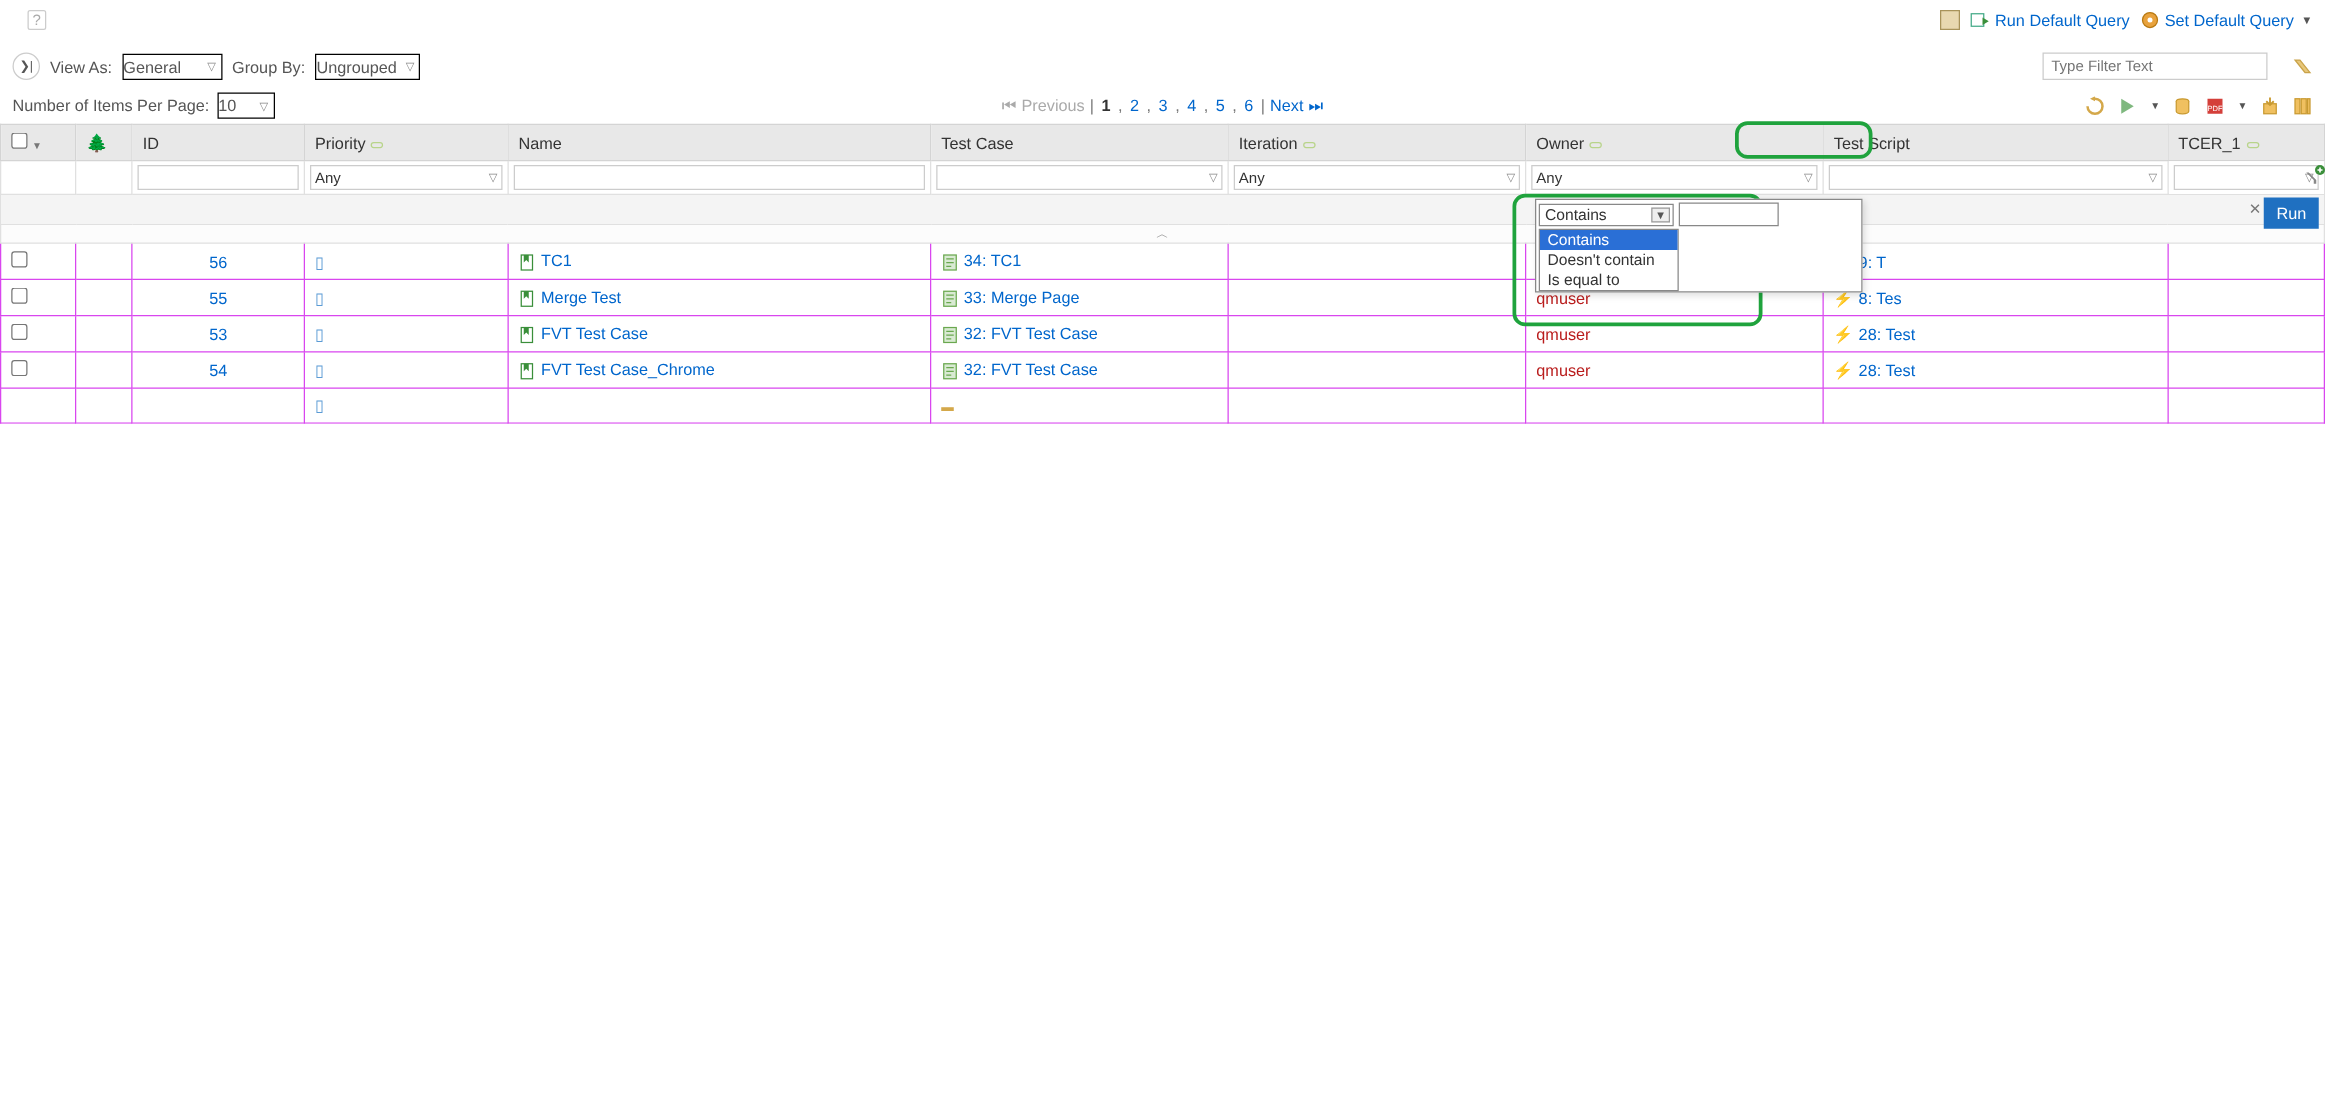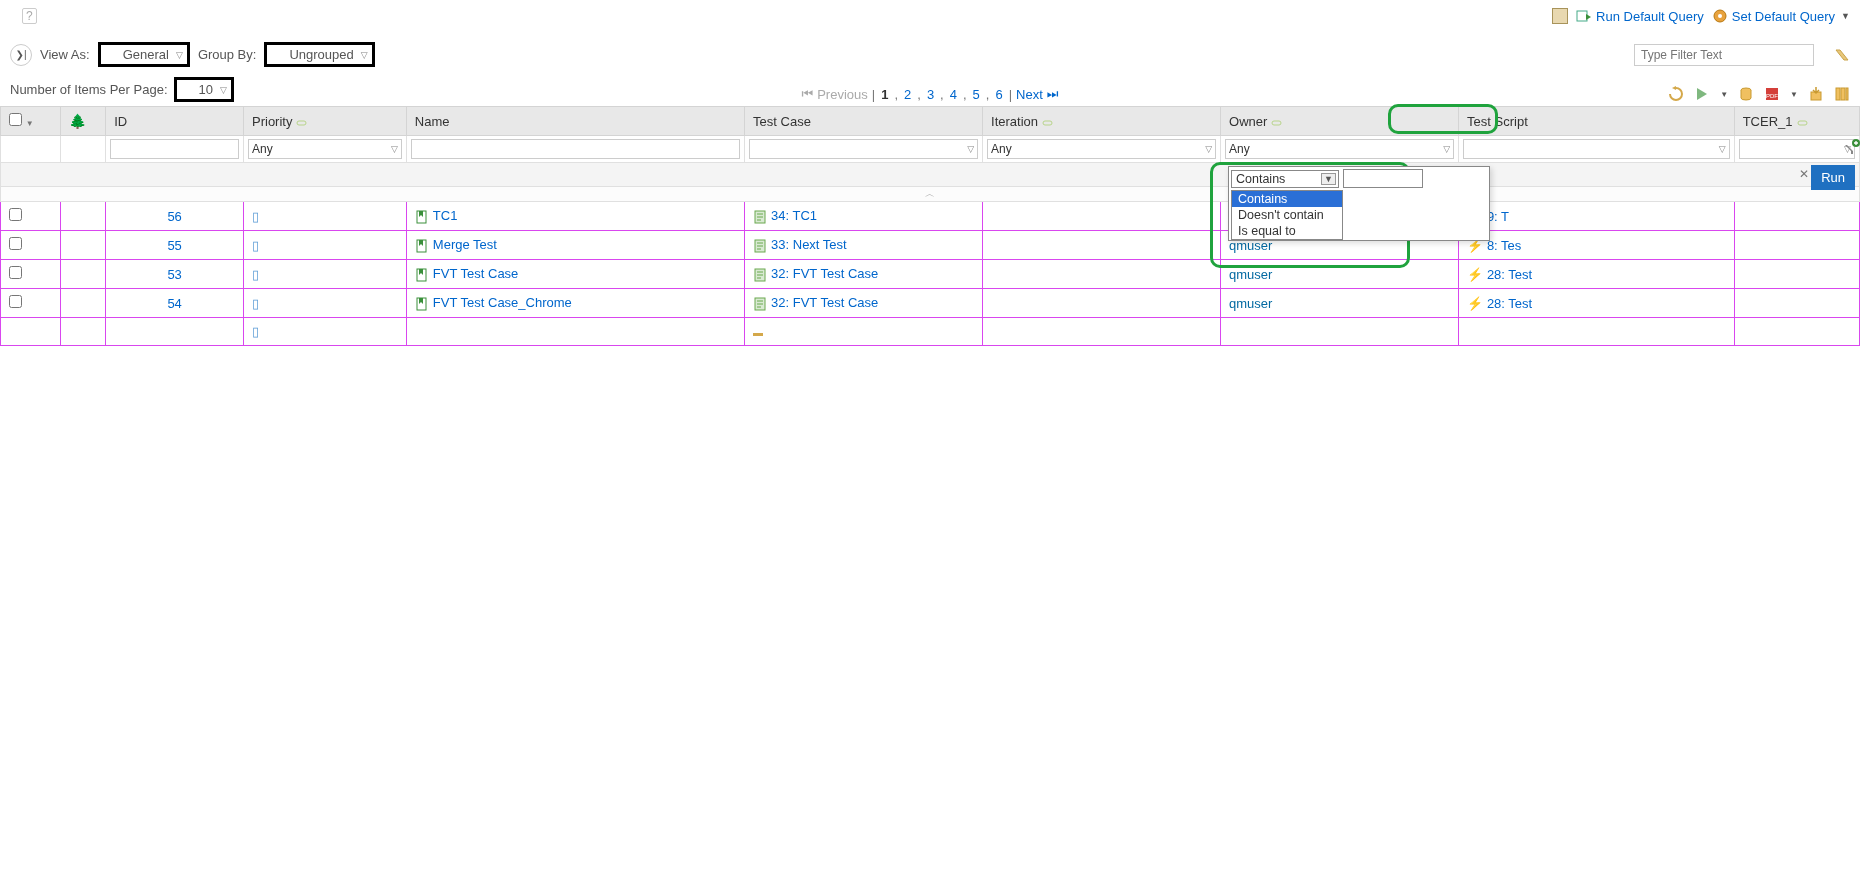--- a/index.html
+++ b/index.html
@@ -8,25 +8,25 @@
 .header { display: flex; align-items: center; padding: 8px 10px 12px 10px; }
 .page-title { font-size: 22px; font-weight: normal; color: #333; }
 .help-icon { margin-left: 12px; color: #aaa; font-size: 12px; border: 1px solid #ccc; border-radius: 2px; padding: 0 3px; }
 .header-right { margin-left: auto; display: flex; align-items: center; gap: 8px; }
 .hdr-link { display: flex; align-items: center; gap: 4px; }
 .clipboard-icon, .run-query-icon, .set-query-icon { width: 16px; height: 16px; display: inline-block; }
 .clipboard-icon { background: #e8d8b0; border: 1px solid #a8935a; }
 
 .toolbar { display: flex; align-items: center; padding: 6px 10px; gap: 8px; font-size: 13px; color: #555; }
 .collapse-btn { width: 22px; height: 22px; border: 1px solid #ccc; border-radius: 11px; display: flex; align-items: center; justify-content: center; font-size: 10px; color: #555; cursor: pointer; }
-.select-box { border: 3px solid #000000; background: #fff; padding: 2px 18px 2px 22px; font-size: 13px; position: relative; display: inline-block; cursor: pointer; min-width: 80px; }
+.select-box { border: 1px solid #000000; background: #fff; padding: 2px 18px 2px 0; font-size: 13px; position: relative; display: inline-block; cursor: pointer; min-width: 80px; }
 .select-arrow { position: absolute; right: 4px; top: 50%; transform: translateY(-50%); font-size: 9px; color: #888; }
 .filter-input-box { border: 1px solid #ccc; padding: 3px 6px; width: 180px; font-size: 12px; color: #999; background: #fff; }
 
-.paging-row { display: flex; align-items: flex-end; padding: 4px 10px; font-size: 13px; color: #555; }
+.paging-row { display: flex; align-items: center; padding: 4px 10px; font-size: 13px; color: #555; }
 .items-per-page { display: flex; align-items: center; gap: 6px; }
 .pager { position: absolute; left: 50%; transform: translateX(-50%); display: flex; align-items: center; gap: 4px; color: #777; }
 .pager .num { color: #0066cc; cursor: pointer; padding: 0 2px; }
 .pager .current { color: #333; font-weight: bold; }
 .pager .nav { color: #0066cc; cursor: pointer; }
 .pager .disabled { color: #aaa; cursor: default; }
 .action-icons { margin-left: auto; display: flex; align-items: center; gap: 10px; }
 .act-icon { width: 16px; height: 16px; display: inline-block; cursor: pointer; }
 .relpos { position: relative; }
 
@@ -37,21 +37,21 @@
 .filter-row input, .filter-select { width: 100%; border: 1px solid #ccc; padding: 2px 3px; font-size: 12px; background: #fff; }
 .filter-select { position: relative; display: flex; align-items: center; height: 20px; }
 .filter-select .arrow { margin-left: auto; font-size: 9px; color: #888; }
 .filter-tags-row td { background: #f4f4f4; border: 1px solid #e0e0e0; padding: 4px 8px; height: 24px; position: relative; }
 .accordion-row td { border: 1px solid #e0e0e0; background: #fcfcfc; text-align: center; padding: 0; color: #999; font-size: 10px; height: 12px; }
 tbody.data tr td { border: 1px solid #d946ef; padding: 6px 8px; vertical-align: middle; font-size: 13px; }
 .chk { width: 13px; height: 13px; }
 .id-cell { text-align: center; }
 .link { color: #0066cc; cursor: pointer; }
 .doc-icon { width: 14px; height: 14px; display: inline-block; margin-right: 4px; vertical-align: middle; }
-.owner { color: #0369a1; }
+.owner { color: #b91c1c; }
 
 .col-chk { width: 48px; }
 .col-tree { width: 36px; }
 .col-id { width: 110px; }
 .col-prio { width: 130px; }
 .col-name { width: 270px; }
 .col-tc { width: 190px; }
 .col-iter { width: 190px; }
 .col-owner { width: 190px; }
 .col-script { width: 220px; }
@@ -293,21 +293,21 @@
           <td></td>
       <td class="id-cell"><a class="link">55</a></td>
       <td><span style="color:#5b9bd5;">▯</span></td>
       <td><svg class="doc-icon icn-bookmark" viewBox="0 0 14 14">
               <rect x="2" y="1" width="9" height="12" fill="#fff" stroke="#3a8f3a"></rect>
               <path d="M4 1 V7 L6 5 L8 7 V1" fill="#3a8f3a"></path>
             </svg><a class="link">Merge Test</a></td>
       <td><svg class="doc-icon" viewBox="0 0 14 14">
               <rect x="2" y="1" width="10" height="12" fill="#d9ead3" stroke="#6aa84f"></rect>
               <path d="M4 4 H10 M4 7 H10 M4 10 H8" stroke="#6aa84f"></path>
-            </svg><a class="link">33: Next Test</a></td>
+            </svg><a class="link">33: Merge Page</a></td>
       <td></td>
       <td class="owner">qmuser</td>
       <td><span class="icn-bolt">⚡</span> <a class="link">8: Tes</a></td>
       <td></td>
     </tr>
     <tr>
       <td><input type="checkbox" class="chk" style=""></td>
           <td></td>
       <td class="id-cell"><a class="link">53</a></td>
       <td><span style="color:#5b9bd5;">▯</span></td>

